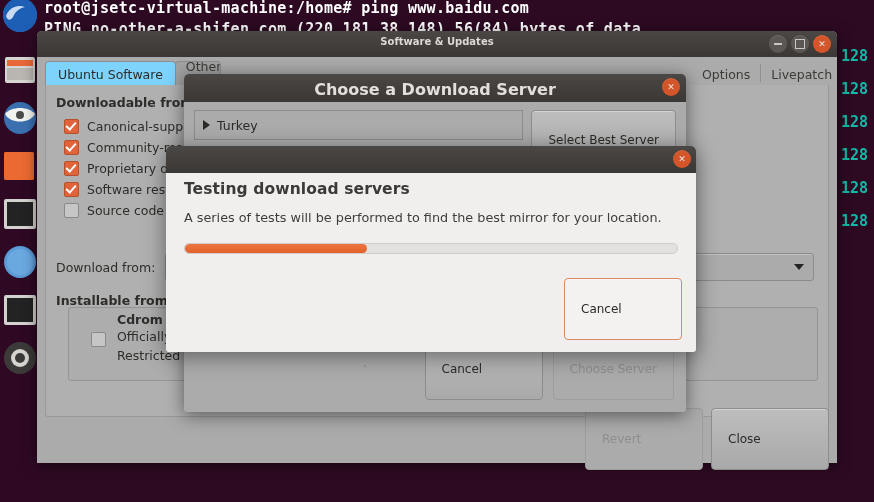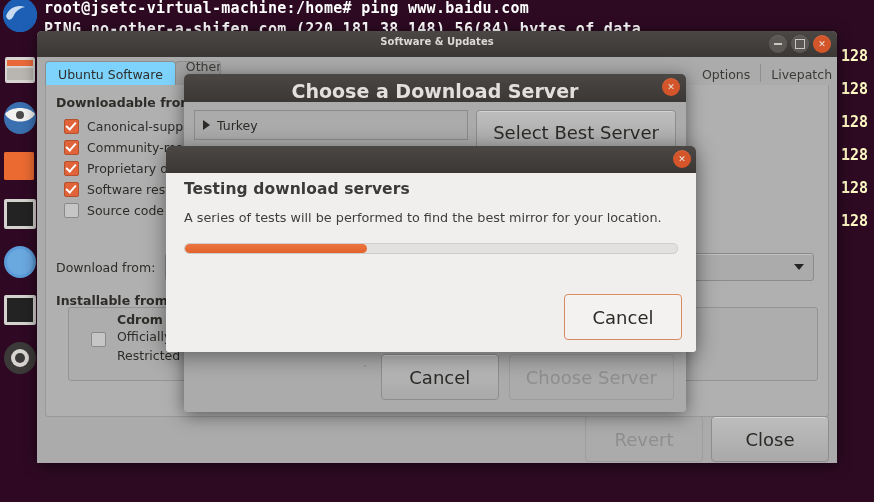--- a/index.html
+++ b/index.html
@@ -11,21 +11,21 @@
   }
   
   #terminal{position:absolute;inset:0;background:#2d0a22;color:#ffffff;
     font-family:"DejaVu Sans Mono","Liberation Mono",monospace;
     font-size:15px;font-weight:bold;line-height:21px;}
   #terminal .tline{position:absolute;left:44px;white-space:pre;letter-spacing:0.3px;}
   .t0{top:-2px;}
   .t1{top:19px;}
   #ttl-col{position:absolute;right:6px;top:40px;
     font-family:"DejaVu Sans Mono","Liberation Mono",monospace;
-    font-size:15px;font-weight:bold;line-height:33px;color:#fef9c3;text-align:right;}
+    font-size:15px;font-weight:bold;line-height:33px;color:#14b8a6;text-align:right;}
   #ttl-col div{white-space:pre;}
   
   #launcher{position:absolute;left:0;top:0;width:40px;height:502px;
     background:rgba(48,10,36,0.82);}
   .lnch{position:absolute;left:2px;width:36px;height:36px;border-radius:4px;overflow:hidden;}
   .lnch .glyph{width:100%;height:100%;display:block;}
   
   #sw-window{position:absolute;left:37px;top:31px;width:800px;height:432px;
     background:#ababab;border-radius:5px 5px 0 0;
     box-shadow:0 2px 14px rgba(0,0,0,.55);}
@@ -67,30 +67,30 @@
   .combo{flex:1;height:26px;background:#ababab;border:1px solid #8b8b8b;border-radius:3px;
     position:relative;box-shadow:inset 0 1px 0 rgba(255,255,255,.28);}
   .combo .arr{position:absolute;right:9px;top:50%;transform:translateY(-50%);
     width:0;height:0;border-left:5px solid transparent;border-right:5px solid transparent;
     border-top:6px solid #242424;}
   #cdframe{position:absolute;left:22px;top:222px;width:748px;height:72px;
     background:#adadad;border:1px solid #949494;border-radius:3px;}
   
   #swfooter{position:absolute;left:8px;right:8px;bottom:8px;height:32px;display:flex;
     justify-content:flex-end;align-items:center;gap:8px;}
-  .btn{height:28px;min-width:84px;padding:8px 16px;border-radius:4px;
+  .btn{height:28px;min-width:84px;padding:16px 16px;border-radius:4px;
     border:1px solid #8d8d8d;background:linear-gradient(to bottom,#bdbdbd,#a9a9a9);
-    font-size:18px;color:#2b2a27;display:flex;align-items:center;justify-content:center;
+    font-size:12px;color:#2b2a27;display:flex;align-items:center;justify-content:flex-start;
     box-shadow:inset 0 1px 0 rgba(255,255,255,.35);}
   .btn.disabled{color:#8e8e8e;background:#ababab;border-color:#9d9d9d;box-shadow:none;}
   
   #srv-dialog{position:absolute;left:184px;top:74px;width:502px;height:338px;
     background:#ababab;border-radius:5px 5px 3px 3px;box-shadow:0 3px 18px rgba(0,0,0,.5);}
   #srv-dialog .titlebar{height:28px;}
-  #srv-dialog .titlebar .tt{top:6px;font-size:19px;color:#e2dfdc;}
+  #srv-dialog .titlebar .tt{top:6px;font-size:16px;color:#e2dfdc;}
   #srv-top{position:absolute;left:10px;top:36px;right:10px;display:flex;gap:8px;align-items:flex-start;}
   #srv-list{flex:1;height:28px;background:#ababab;border:1px solid #8b8b8b;
     display:flex;align-items:center;padding-left:8px;gap:7px;}
   .tri{width:0;height:0;border-top:5px solid transparent;border-bottom:5px solid transparent;
     border-left:7px solid #2b2a27;flex:none;}
   #srv-foot{position:absolute;right:12px;bottom:12px;display:flex;gap:10px;}
   
   #test-dialog{position:absolute;left:166px;top:146px;width:530px;height:206px;
     background:#f1efed;border-radius:5px 5px 3px 3px;box-shadow:0 4px 22px rgba(0,0,0,.45);}
   #test-dialog .titlebar{height:27px;border-radius:5px 5px 0 0;}

